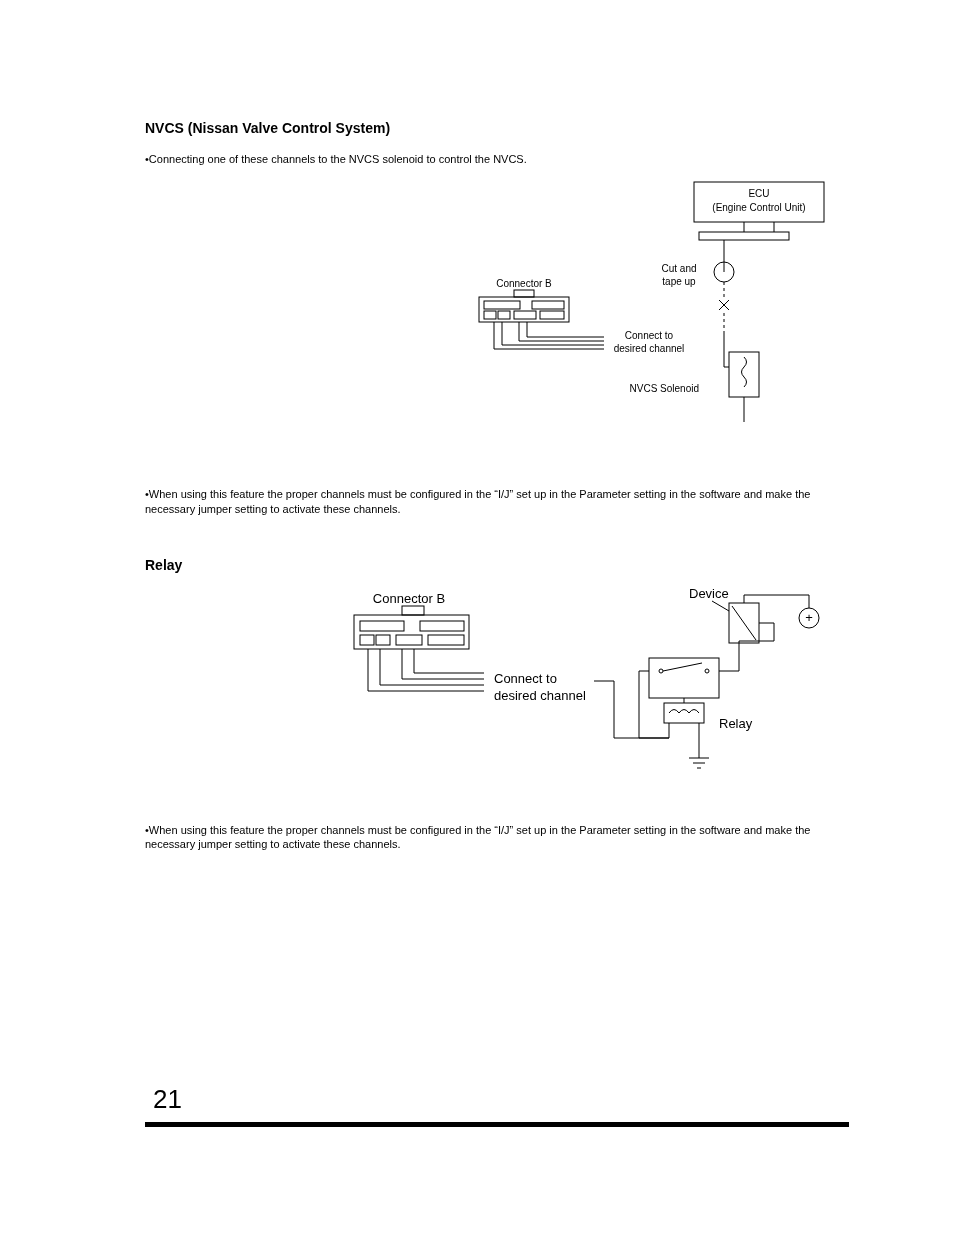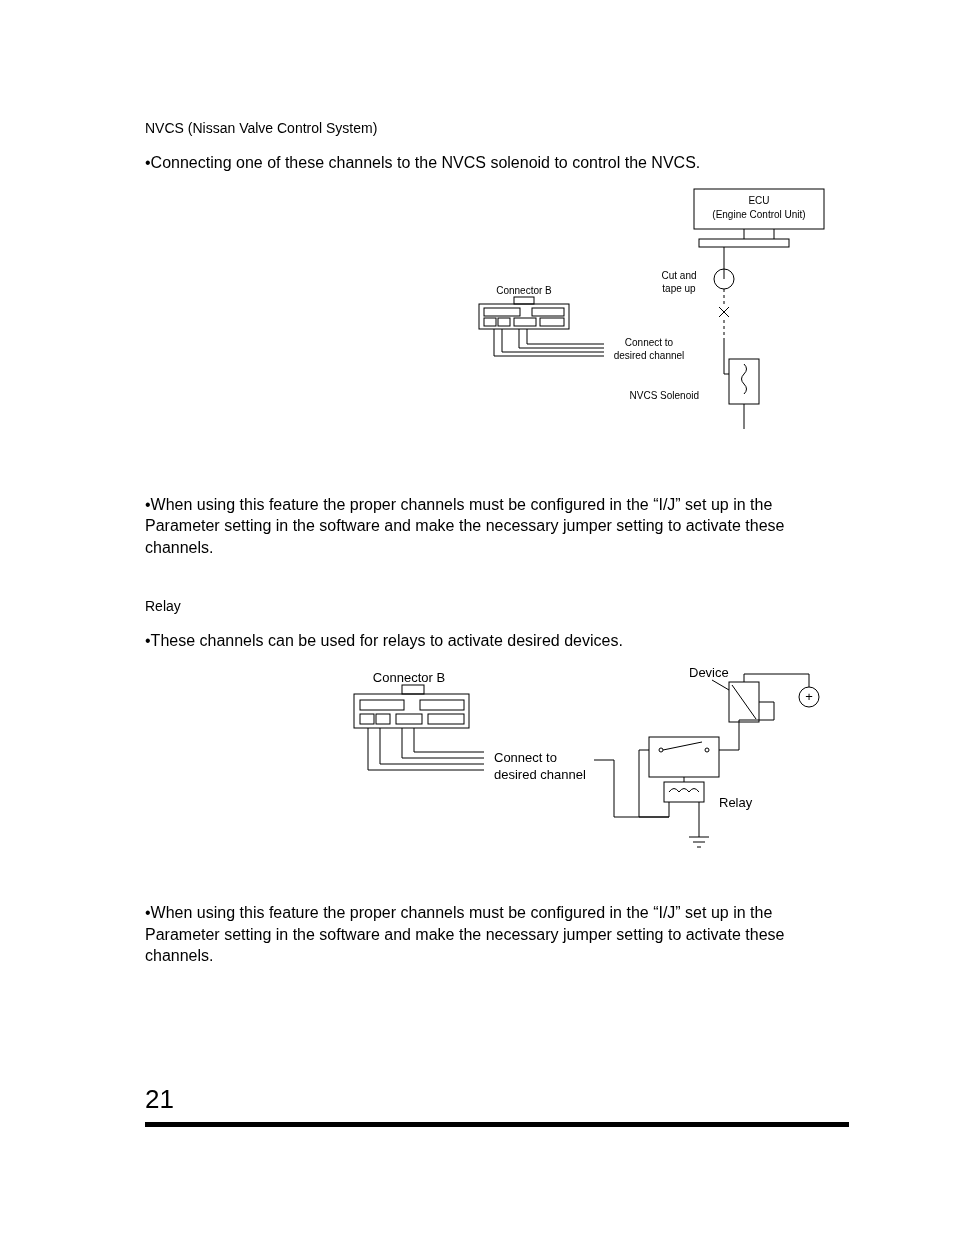--- a/index.html
+++ b/index.html
@@ -24,38 +24,38 @@
   .section-number {
     font-size: 24px;
     display: inline-block;
     margin-right: 28px;
   }
   .section-title {
     font-size: 24px;
     letter-spacing: 0.2px;
   }
   .sub-heading {
-    font-weight: normal;
+    font-weight: bold;
     font-size: 14px;
     margin: 0 0 2px 0;
   }
   .body-text {
-    font-size: 16px;
+    font-size: 11px;
     line-height: 1.35;
     margin: 16px 0 4px 0;
   }
   .diagram-block {
     display: flex;
     justify-content: flex-end;
     margin: 10px 0 40px 0;
   }
   svg { display: block; }
   .page-number {
     position: absolute;
-    left: 145px;
+    left: 153px;
     bottom: 120px;
     font-size: 26px;
   }
   .footer-rule {
     position: absolute;
     left: 145px;
     right: 105px;
     bottom: 108px;
     height: 5px;
     background: #000;
@@ -127,21 +127,20 @@
         <text x="225" y="162" text-anchor="middle" stroke="none">Connect to</text>
         <text x="225" y="175" text-anchor="middle" stroke="none">desired channel</text>
       </g>
     </svg>
   </div>
 
   <p class="body-text" style="margin-top:6px">•When using this feature the proper channels must be configured in the “I/J” set up in the Parameter setting in the software and make the necessary jumper setting to activate these channels.</p>
 
   <div class="sect2">
     <p class="sub-heading">Relay</p>
-    <p class="body-text">•These channels can be used for relays to activate desired devices.</p>
 
     <div class="diagram-block">
       <svg width="560" height="200" viewBox="0 0 560 200">
         <g font-family="Arial" font-size="13" fill="#000" stroke="#000" stroke-width="1">
 
           <text x="125" y="20" text-anchor="middle" stroke="none">Connector B</text>
           <rect x="70" y="32" width="115" height="34" fill="none"></rect>
           <rect x="118" y="23" width="22" height="9" fill="none"></rect>
           <rect x="76" y="38" width="44" height="10" fill="none"></rect>
           <rect x="136" y="38" width="44" height="10" fill="none"></rect>

